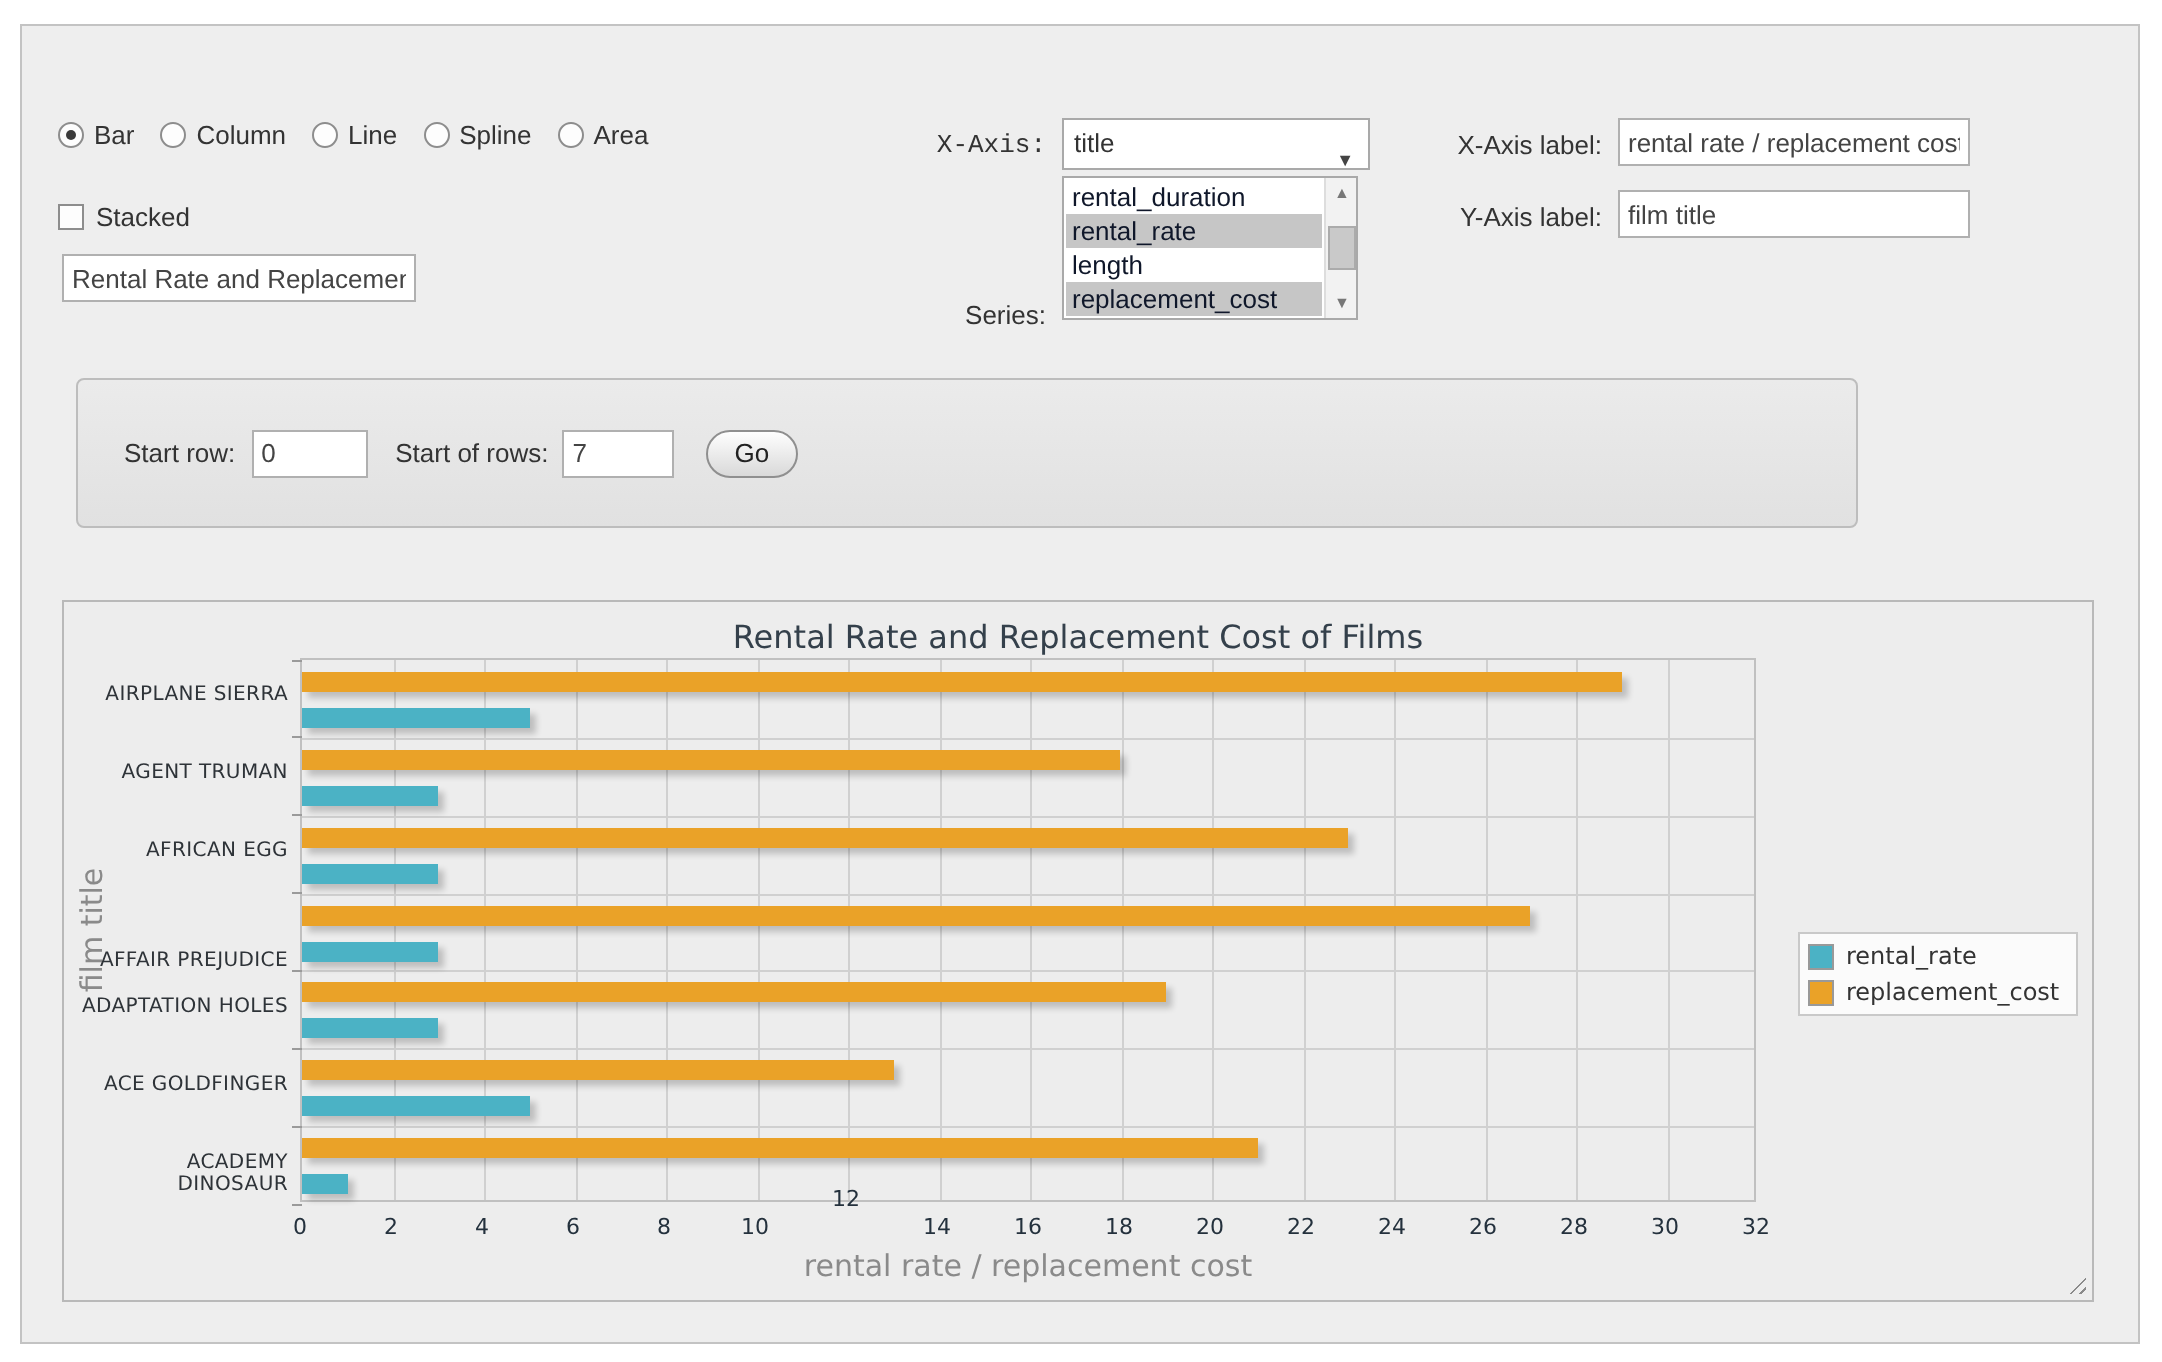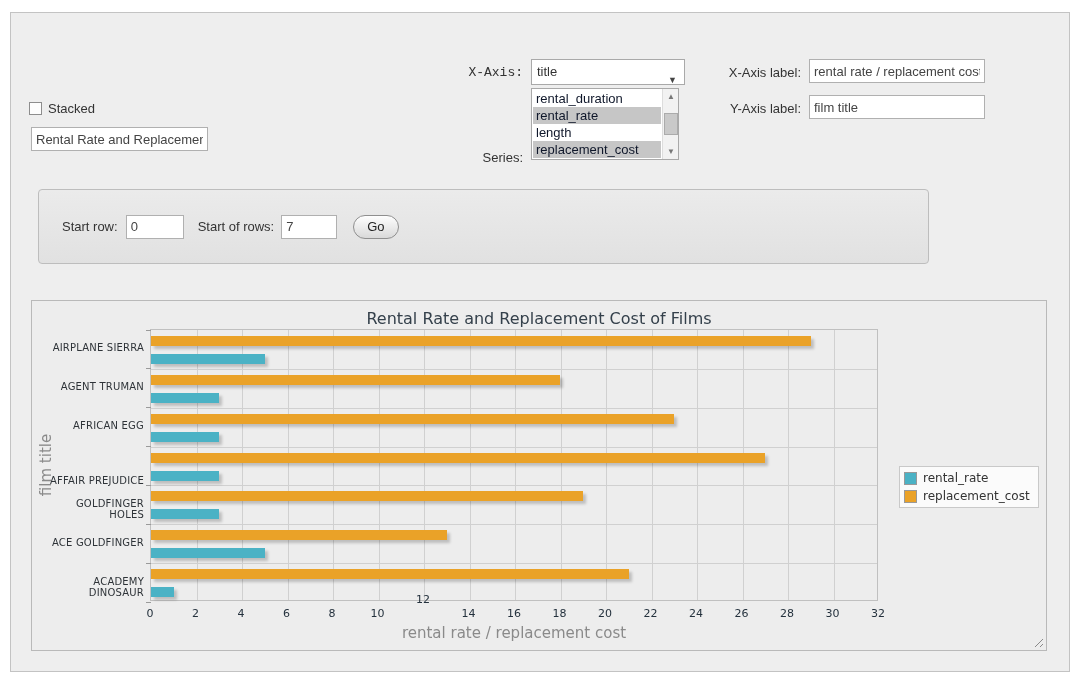--- a/index.html
+++ b/index.html
@@ -65,20 +65,42 @@
   .leg-text { font-size:12px; color:#333; white-space:nowrap; }
   .resize-handle { position:absolute; right:3px; bottom:3px; width:11px; height:11px;
                    background:repeating-linear-gradient(135deg,#8a8a8a 0 1px,transparent 1px 3.2px);
                    clip-path:polygon(100% 0,100% 100%,0 100%); cursor:se-resize; }
 </style>
 </head>
 <body>
 
 <div class="panel">
 
+  <div class="radio-row" id="radio-row">
+      <span class="radio-item">
+        <span class="radio-dot on"></span>
+        <span class="lbl">Bar</span>
+      </span>
+      <span class="radio-item">
+        <span class="radio-dot"></span>
+        <span class="lbl">Column</span>
+      </span>
+      <span class="radio-item">
+        <span class="radio-dot"></span>
+        <span class="lbl">Line</span>
+      </span>
+      <span class="radio-item">
+        <span class="radio-dot"></span>
+        <span class="lbl">Spline</span>
+      </span>
+      <span class="radio-item">
+        <span class="radio-dot"></span>
+        <span class="lbl">Area</span>
+      </span>
+    </div>
 
   <div class="abs" style="left:18px; top:88px; display:flex; align-items:center; gap:6px;">
     <span class="checkbox"></span>
     <span class="lbl">Stacked</span>
   </div>
 
   <input class="txt abs" style="left: 20px; top: 114px; width: 177px;" value="Rental Rate and Replacement Cost of Films">
 
   <div class="abs lbl" style="left:420px; top:52px; width:92px; text-align:right;font-family:Liberation Mono, monospace;">X-Axis:</div>
   <div class="fake-select">
@@ -161,21 +183,21 @@
         <div class="bar" style="top: 200.286px; width: 295.522px; background: rgb(234, 162, 40);"></div>
         <div class="bar" style="top: 218.286px; width: 113.522px; background: rgb(75, 178, 197);"></div>
         <div class="bar" style="top: 239.143px; width: 477.522px; background: rgb(234, 162, 40);"></div>
         <div class="bar" style="top: 257.143px; width: 22.5225px; background: rgb(75, 178, 197);"></div>
       </div>
     <div id="chart-extras">
         <div class="cat-label" style="position: absolute; left: 7px; top: 41.4286px;">AIRPLANE SIERRA</div>
         <div class="cat-label" style="position: absolute; left: 7px; top: 80.2857px;">AGENT TRUMAN</div>
         <div class="cat-label" style="position: absolute; left: 7px; top: 119.143px;">AFRICAN EGG</div>
         <div class="cat-label" style="position: absolute; left: 7px; top: 174px;">AFFAIR PREJUDICE</div>
-        <div class="cat-label" style="position: absolute; left: 7px; top: 196.857px;">GOLDFINGER HOLES</div>
+        <div class="cat-label" style="position: absolute; left: 7px; top: 196.857px;">ADAPTATION HOLES</div>
         <div class="cat-label" style="position: absolute; left: 7px; top: 235.714px;">ACE GOLDFINGER</div>
         <div class="cat-label" style="position: absolute; left: 7px; top: 274.571px;">ACADEMY DINOSAUR</div>
         <div class="xtick" style="position: absolute; left: 103px; top: 306px;">0</div>
         <div class="xtick" style="position: absolute; left: 148.5px; top: 306px;">2</div>
         <div class="xtick" style="position: absolute; left: 194px; top: 306px;">4</div>
         <div class="xtick" style="position: absolute; left: 239.5px; top: 306px;">6</div>
         <div class="xtick" style="position: absolute; left: 285px; top: 306px;">8</div>
         <div class="xtick" style="position: absolute; left: 330.5px; top: 306px;">10</div>
         <div class="xtick" style="position: absolute; left: 376px; top: 292px;">12</div>
         <div class="xtick" style="position: absolute; left: 421.5px; top: 306px;">14</div>

